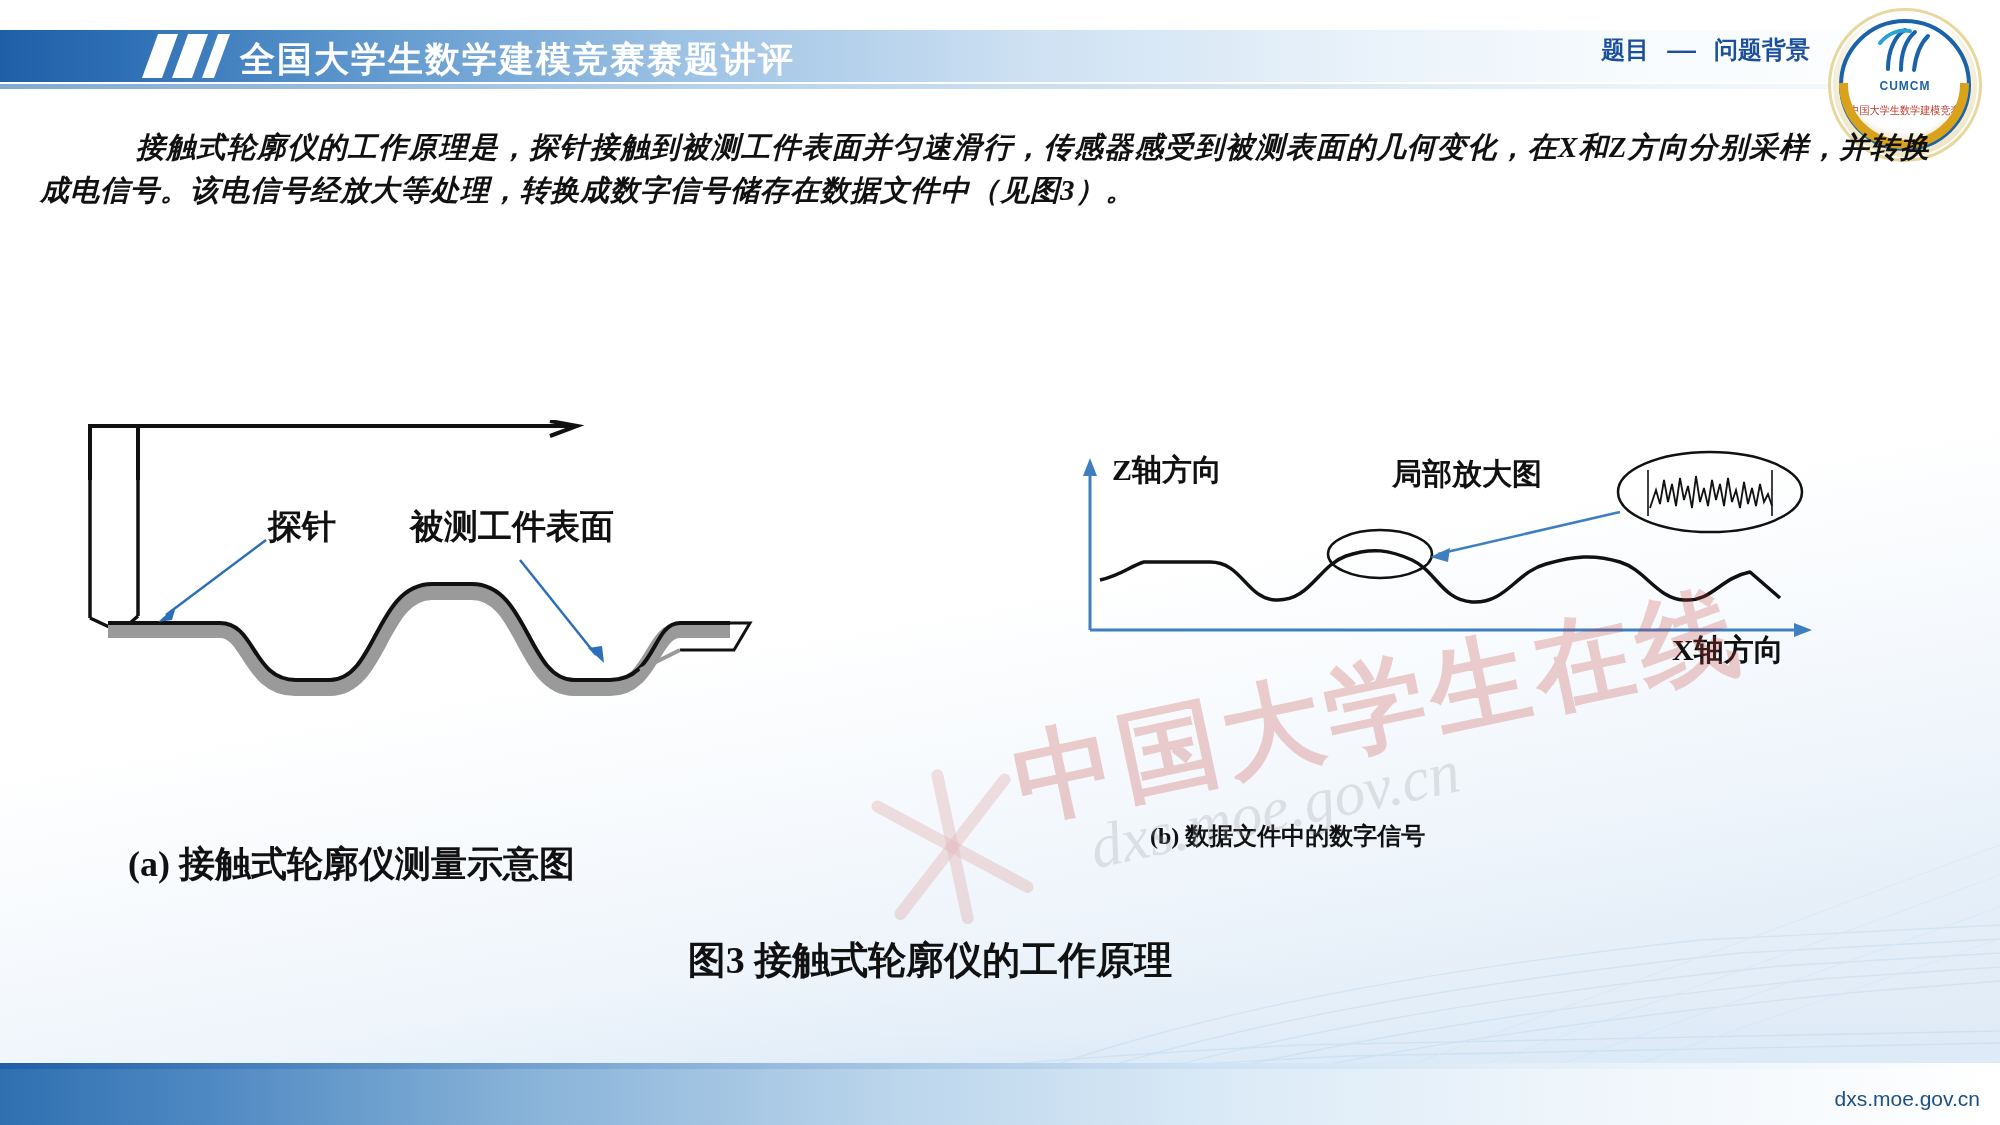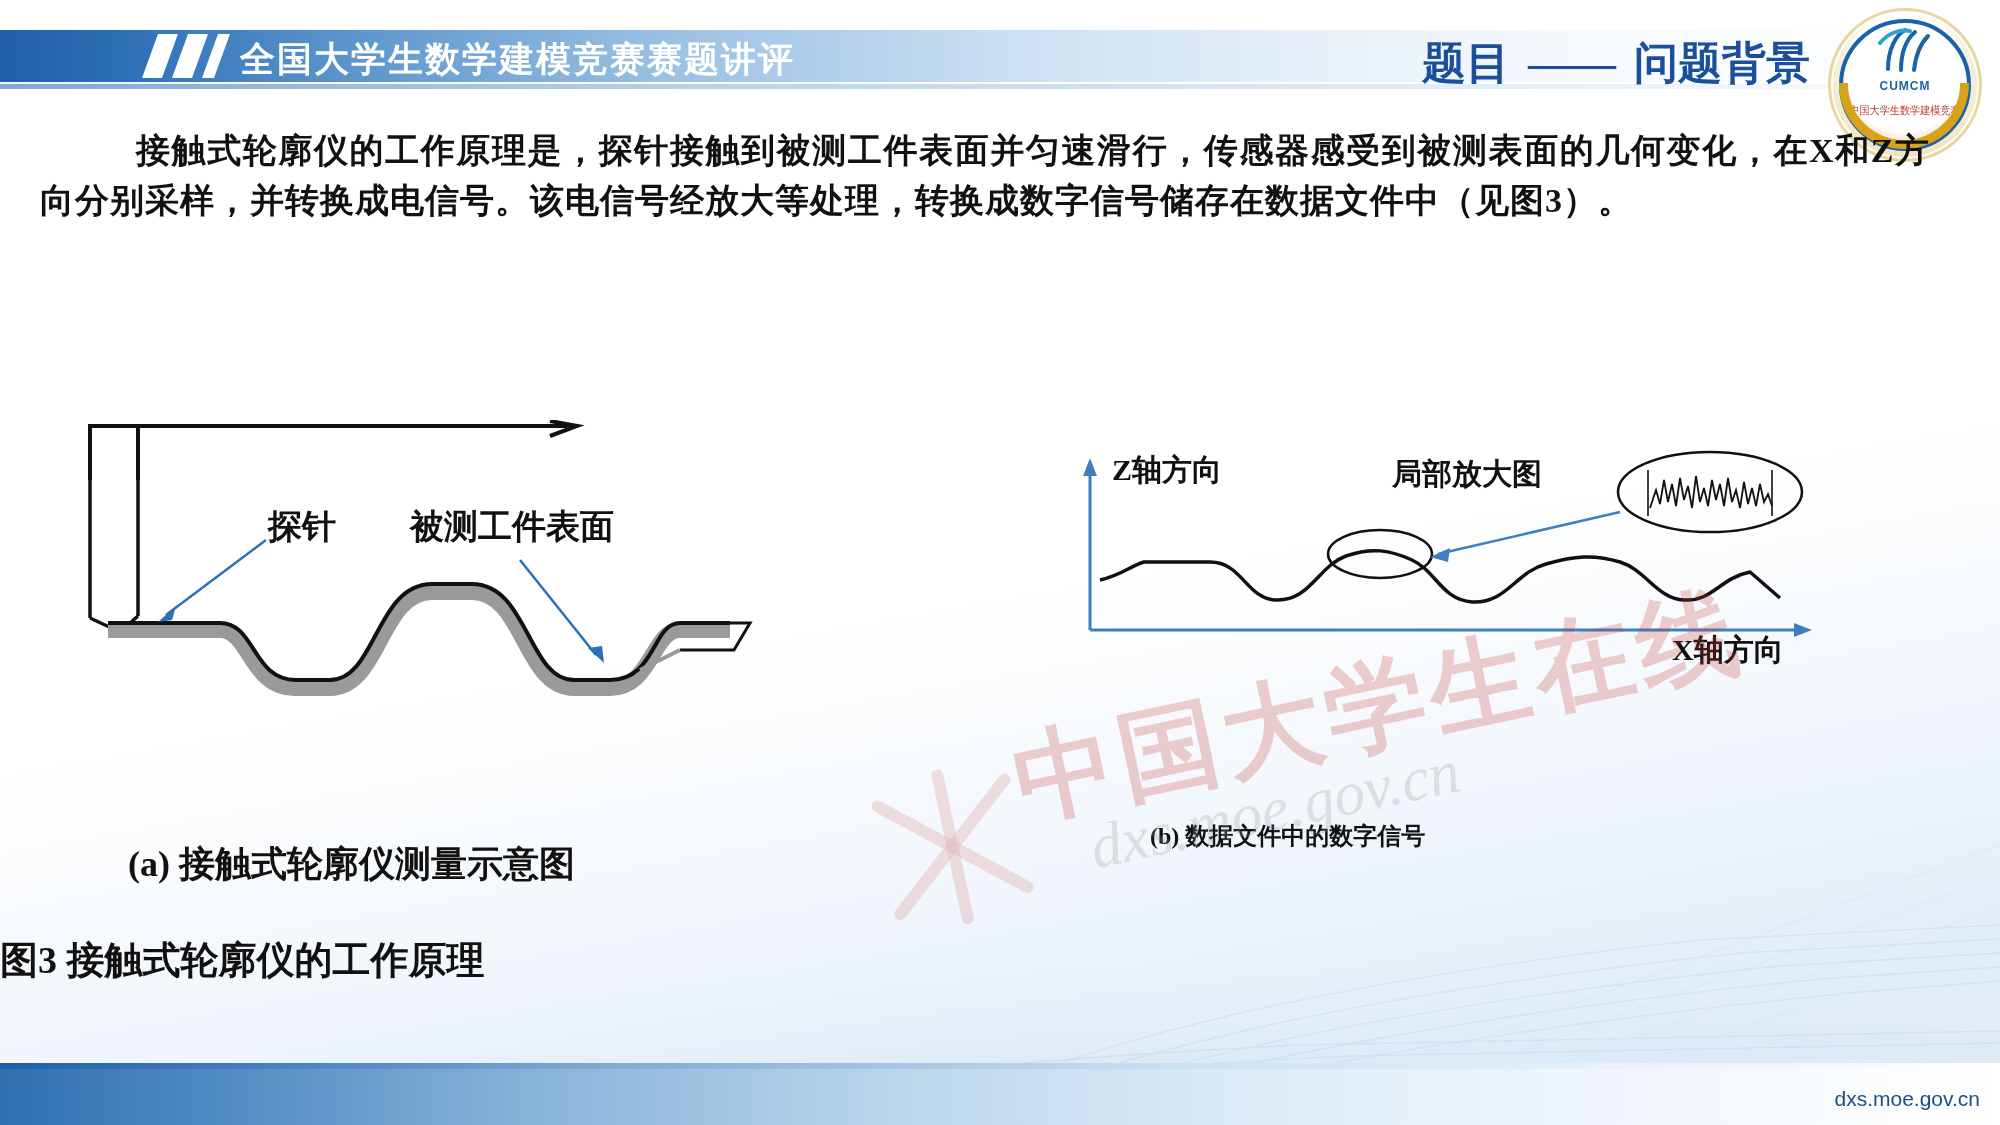--- a/index.html
+++ b/index.html
@@ -94,25 +94,25 @@
     font-weight: bold;
     color: #ffffff;
     letter-spacing: 2px;
     font-family: "Liberation Serif", "DejaVu Serif", serif;
     white-space: nowrap;
   }
   .header-right {
     position: absolute;
     top: 34px;
     right: 190px;
-    font-size: 44px;
+    font-size: 24px;
     font-weight: bold;
     color: #1b4f9c;
     white-space: nowrap;
-    font-family: Liberation Serif, serif;
+    font-family: Liberation Mono, monospace;
   }
   .header-right .dash {
     color: #1b4f9c;
     margin: 0 18px;
   }
   .header-right .sub {
     color: #1b4f9c;
   }
 
   
@@ -182,25 +182,26 @@
     height: 46px;
   }
 
   
   .body-text {
     position: absolute;
     top: 126px;
     left: 40px;
     width: 1890px;
     font-family: "Liberation Serif", "DejaVu Serif", serif;
-    font-size: 34px;
+    font-size: 29px;
     font-weight: bold;
     color: #111111;
     line-height: 1.48;
     letter-spacing: 1px;
+    font-style: italic;
   }
   .body-text p {
     margin: 0 0 4px 0;
     text-align: justify;
   }
   .body-text .indent {
     text-indent: 96px;
   }
 
   
@@ -236,20 +237,21 @@
     font-size: 24px;
     font-weight: bold;
     color: #111111;
     white-space: nowrap;
   }
   .fig-caption {
     position: absolute;
     left: 0;
     top: 935px;
     width: 1860px;
+    text-align: center;
     font-family: "Liberation Serif", "DejaVu Serif", serif;
     font-size: 38px;
     font-weight: bold;
     color: #111111;
   }
 
   
   .watermark {
     position: absolute;
     left: 860px;

